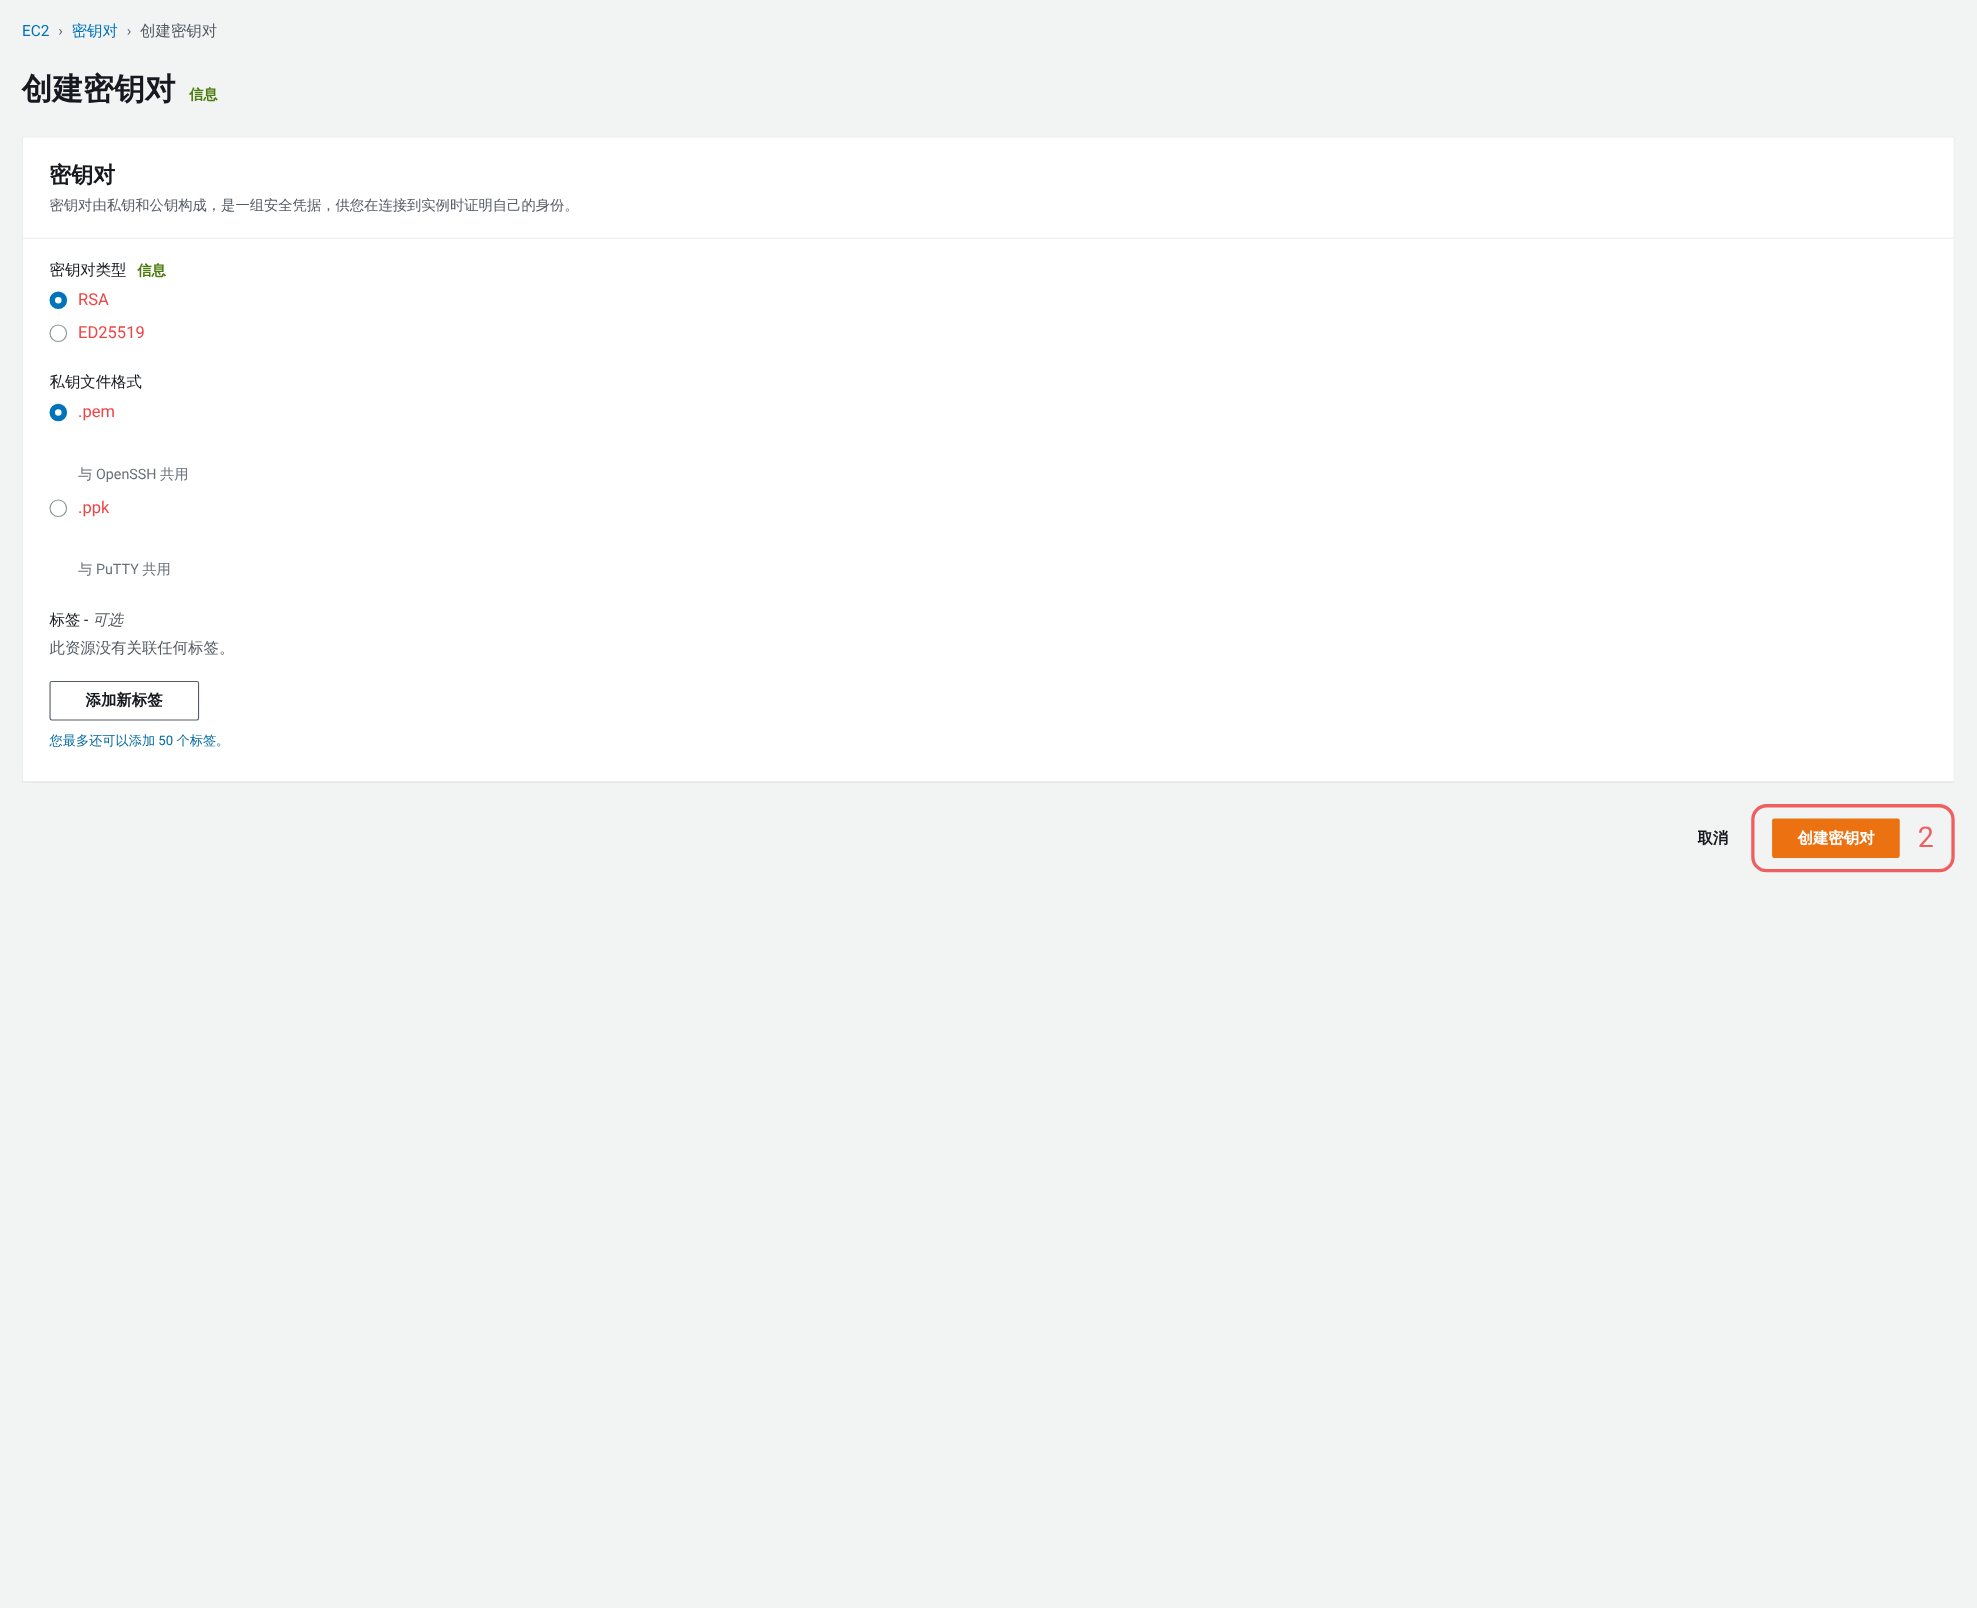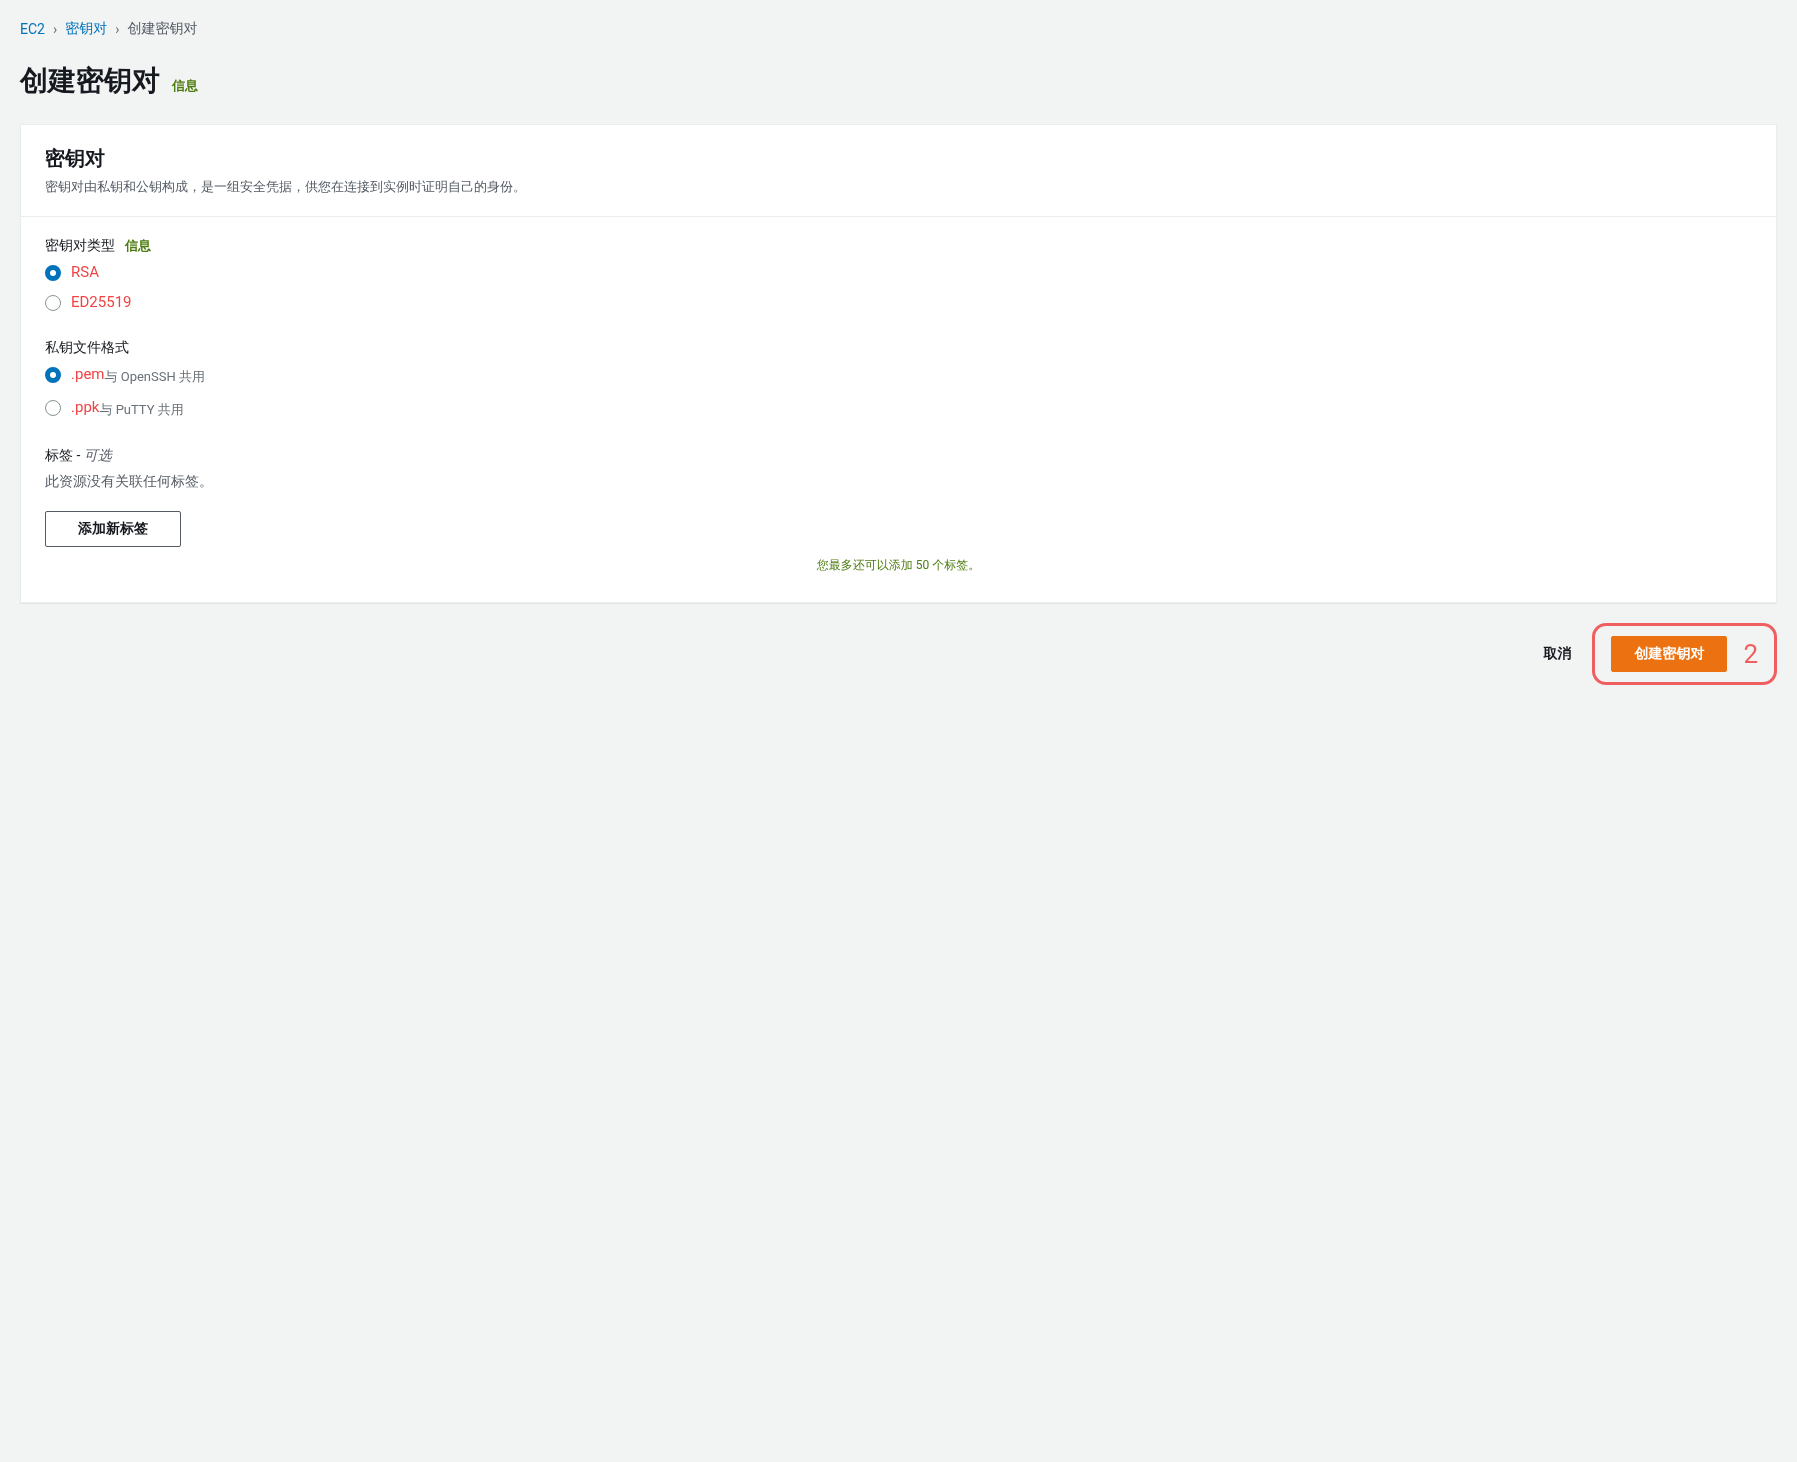--- a/index.html
+++ b/index.html
@@ -136,42 +136,42 @@
       font-size: 15px;
       color: #ef4444;
     }
     .radio-sub {
       font-size: 13px;
       color: #687078;
       margin-top: 3px;
     }
     .radio-text-block {
       display: flex;
-      flex-direction: row;
+      flex-direction: column;
+      gap: 36px;
     }
     .tags-empty {
       font-size: 14px;
       color: #545b64;
       margin-bottom: 20px;
     }
     .add-tag-btn {
       background: #ffffff;
       border: 1px solid #545b64;
       color: #16191f;
       font-weight: 700;
       font-size: 14px;
       padding: 8px 32px;
       cursor: pointer;
       border-radius: 2px;
     }
     .tag-hint {
       font-size: 12px;
-      color: #4d7c0f;
+      color: #0369a1;
       margin-top: 10px;
-      text-align: center;
     }
     .cancel-btn {
       background: transparent;
       border: none;
       color: #16191f;
       font-weight: 700;
       font-size: 14px;
       padding: 8px 16px;
       cursor: pointer;
     }

